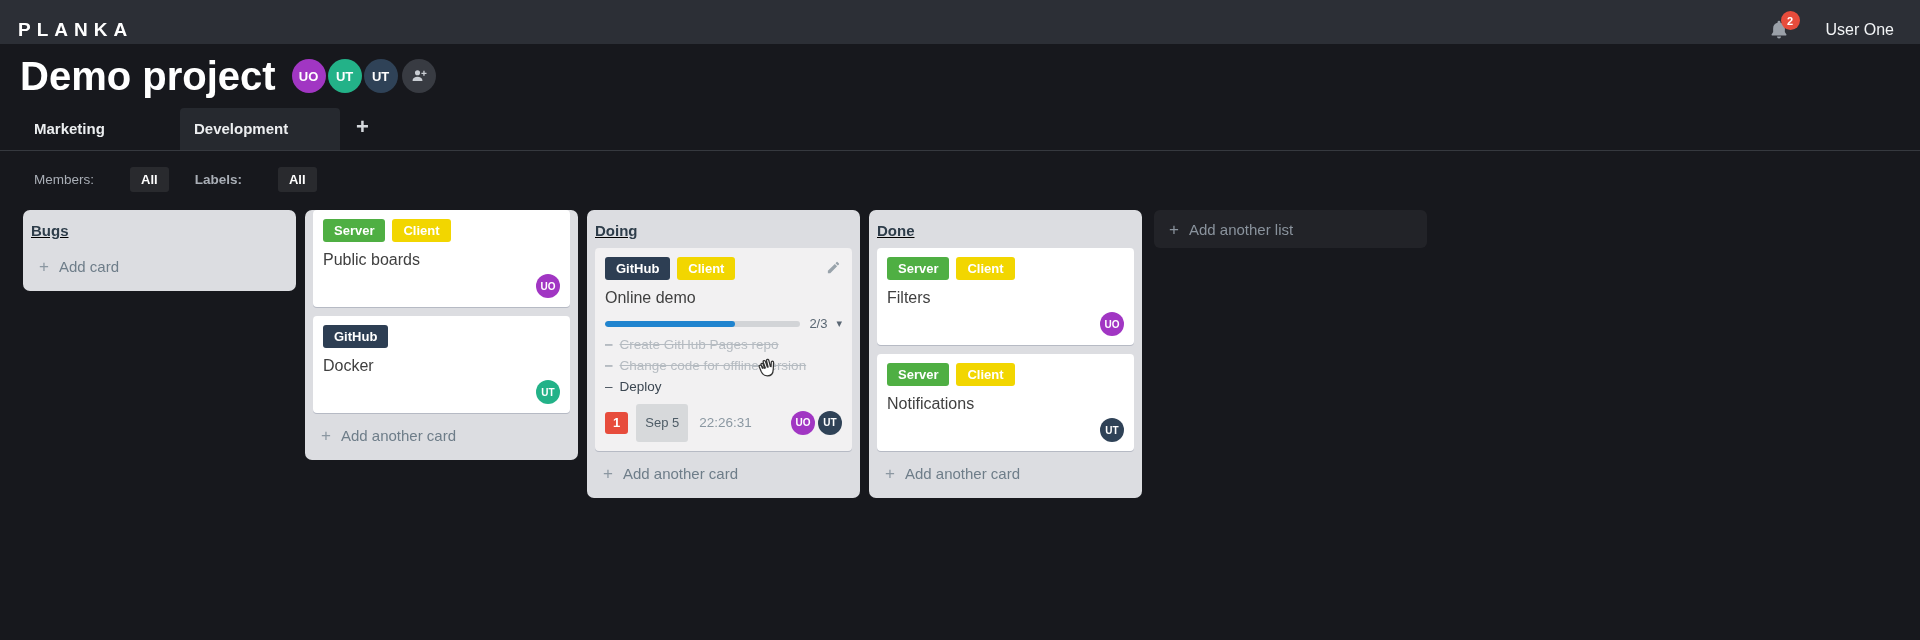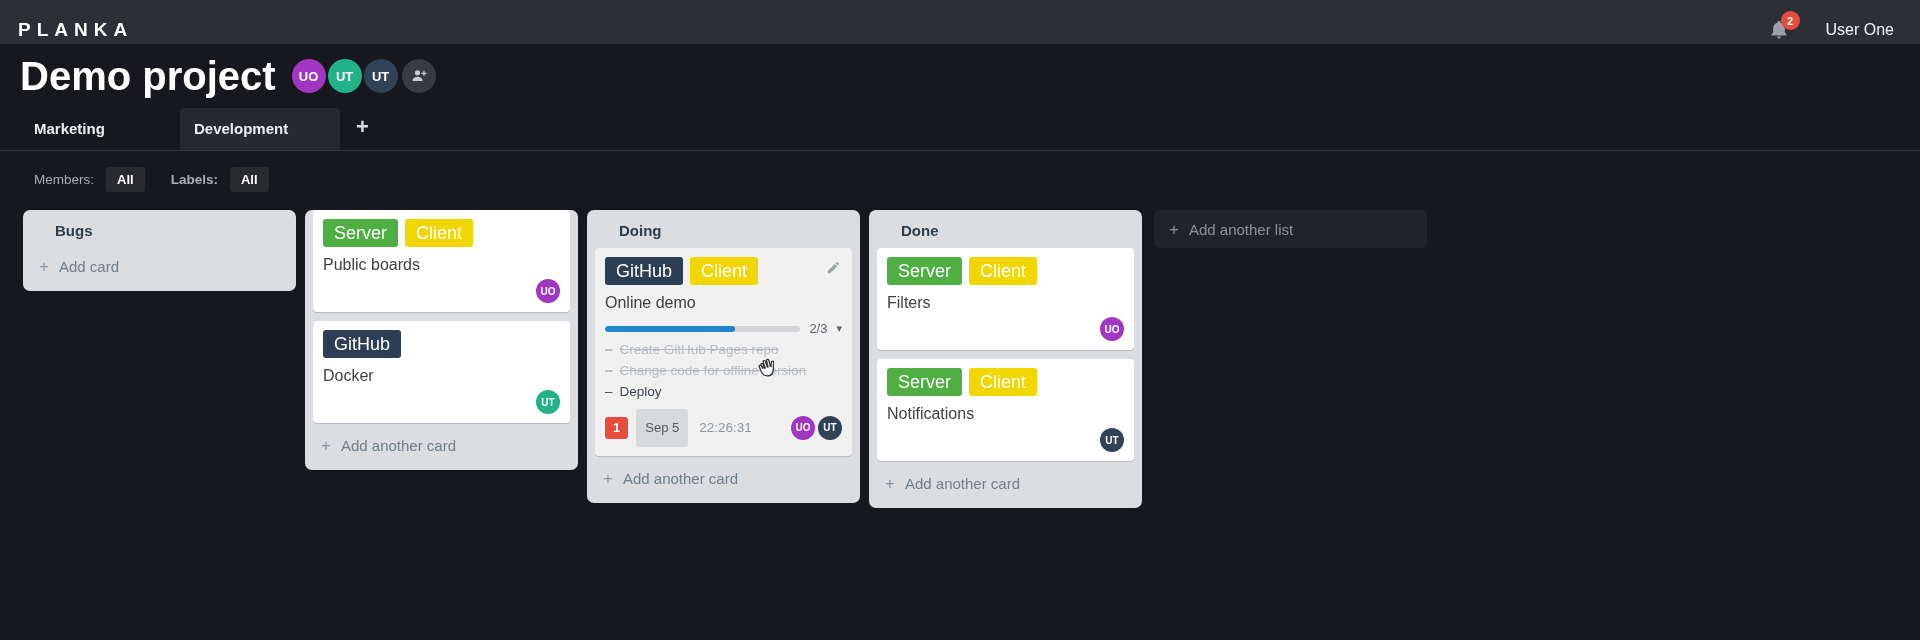--- a/index.html
+++ b/index.html
@@ -35,33 +35,33 @@
   .tab { width:160px; padding:12px 0 13px 14px; color:#eceef0; font-weight:700; font-size:15px; cursor:pointer; }
   .tab.active { background:#26292f; border-radius:4px 4px 0 0; }
   .tab-add { border:none; background:none; color:#d5d8dc; font-size:22px; font-weight:700;
     padding:0 10px 4px; margin-left:6px; cursor:pointer; line-height:1; align-self:center; }
 
   
   .filterbar { display:flex; align-items:center; padding:16px 0 0 34px; font-size:13.5px; }
   .filter-label { color:#a9aeb6; margin-right:12px; }
   .filter-label.second { margin-left:26px;font-weight:bold; }
   .filter-value { background:rgba(255,255,255,.08); border:none; color:#fff; font-weight:700; font-size:13px;
-    padding:5px 11px; border-radius:3px; cursor:pointer; font-family:inherit; }
+    padding:5px 11px; border-radius:3px; cursor:pointer; font-family:inherit;margin-left:24px; }
 
   
   .board { display:flex; align-items:flex-start; gap:9px; padding:18px 0 0 23px; }
   .list { width:273px; background:#dcdde1; border-radius:7px; padding-bottom:2px; flex:none; }
-  .list-header { padding:12px 32px 8px; }
+  .list-header { padding:12px 8px 8px;text-decoration:underline; }
   .list-name { font-size:15px; font-weight:700; color:#2e3d4a; cursor:pointer; }
   .cards { padding:0 8px; }
   .card { position:relative; background:#ffffff; border-radius:4px; box-shadow:0 1px 0 rgba(9,30,66,.18);
     padding:9px 10px 9px; margin-bottom:9px; cursor:pointer; }
   .card-hl { background:#f2f1f2; }
   .labels { display:flex; flex-wrap:wrap; }
-  .card-label { color:#fff; font-weight:400; font-size:18px; line-height:1; padding:5px 11px;
+  .card-label { color:#fff; font-weight:700; font-size:13px; line-height:1; padding:5px 11px;
     border-radius:3px; margin:0 7px 7px 0; }
   .card-name { font-size:16px; color:#404040; margin:2px 0 5px; }
   .card-members { display:flex; justify-content:flex-end; margin-top:2px; }
   .card-avatar { width:24px; height:24px; border-radius:50%; color:#fff; font-weight:700; font-size:10px;
     display:flex; align-items:center; justify-content:center; margin-left:3px; flex:none; }
   .edit-btn { position:absolute; top:10px; right:9px; border:none; background:none; padding:2px; cursor:pointer; }
   .edit-btn svg { width:15px; height:15px; fill:#99a3ab; }
   .progress-row { display:flex; align-items:center; gap:9px; margin:9px 0 3px; }
   .progress-track { flex:1; height:6px; background:#d2d4d7; border-radius:3px; overflow:hidden; }
   .progress-fill { height:100%; border-radius:3px; }

